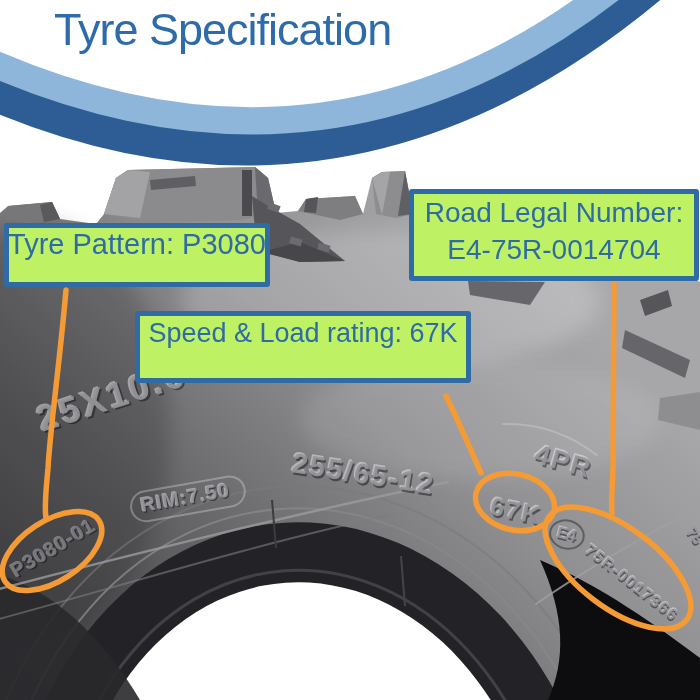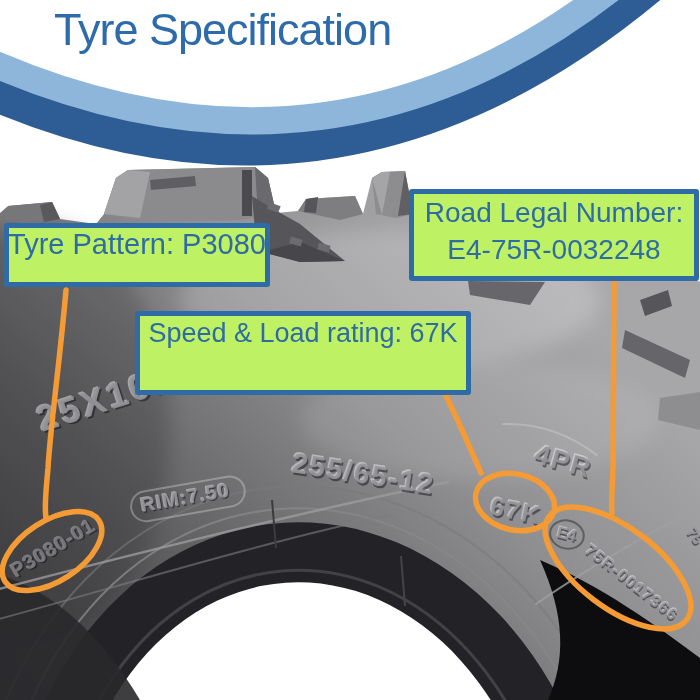--- a/index.html
+++ b/index.html
@@ -13,21 +13,21 @@
     font-size:45px;font-weight:normal;letter-spacing:-1px;color:#2e6bab;
     white-space:nowrap;
   }
   .callout-box{
     position:absolute;background:#bef264;border:5px solid #2f6ba5;border-radius:3px;
     color:#2f6ba5;display:flex;flex-direction:column;align-items:center;
     text-align:center;box-sizing:border-box;white-space:nowrap;
   }
   .box-pattern{left:4px;top:223px;width:266px;height:64px;font-size:29px;}
   .box-road{left:409px;top:189px;width:290px;height:92px;font-size:28px;line-height:37px;}
-  .box-speed{left:135px;top:311px;width:336px;height:84px;font-size:27px;line-height:35px;}
+  .box-speed{left:135px;top:311px;width:336px;height:72px;font-size:27px;line-height:35px;}
   
   text{font-family:"Liberation Sans",sans-serif;font-weight:bold;}
   .emb-hi{fill:rgba(238,238,242,0.50);}
   .emb-lo{fill:rgba(12,12,16,0.48);}
   .emb-face{fill:rgba(148,148,153,0.92);}
   .dark-area .emb-hi{fill:rgba(220,220,226,0.40);}
   .dark-area .emb-face{fill:rgba(118,118,123,0.95);}
 </style>
 </head>
 <body>
@@ -168,20 +168,20 @@
   </svg>
 
   <div class="page-title">Tyre Specification</div>
 
   <div class="callout-box box-pattern">
     <div>Tyre Pattern: P3080</div>
   </div>
 
   <div class="callout-box box-road">
     <div>Road Legal Number:</div>
-    <div>E4-75R-0032248</div>
+    <div>E4-75R-0014704</div>
   </div>
 
   <div class="callout-box box-speed">
     <div>Speed &amp; Load rating: 67K</div>
   </div>
 
 </div>
 
 </body></html>

